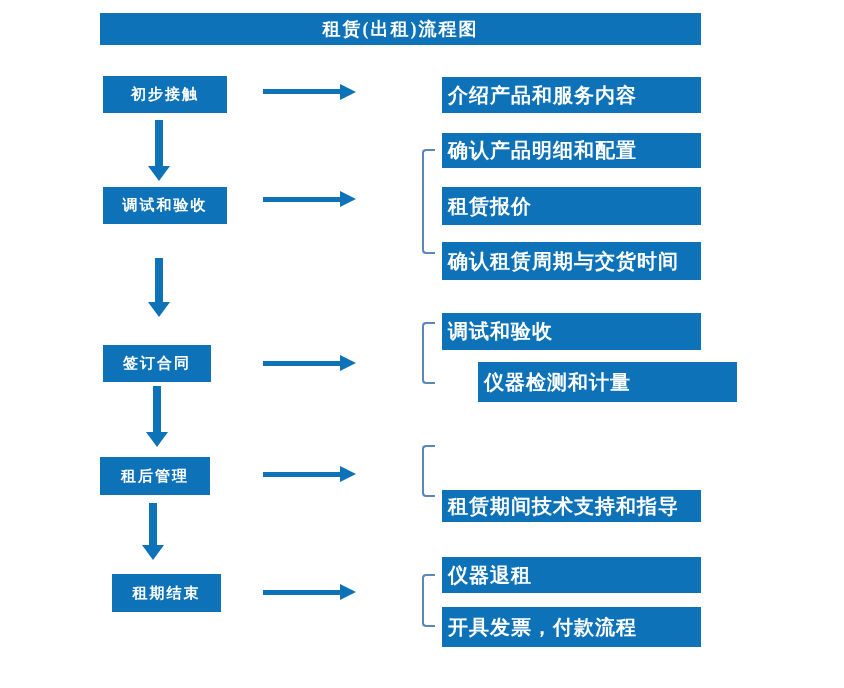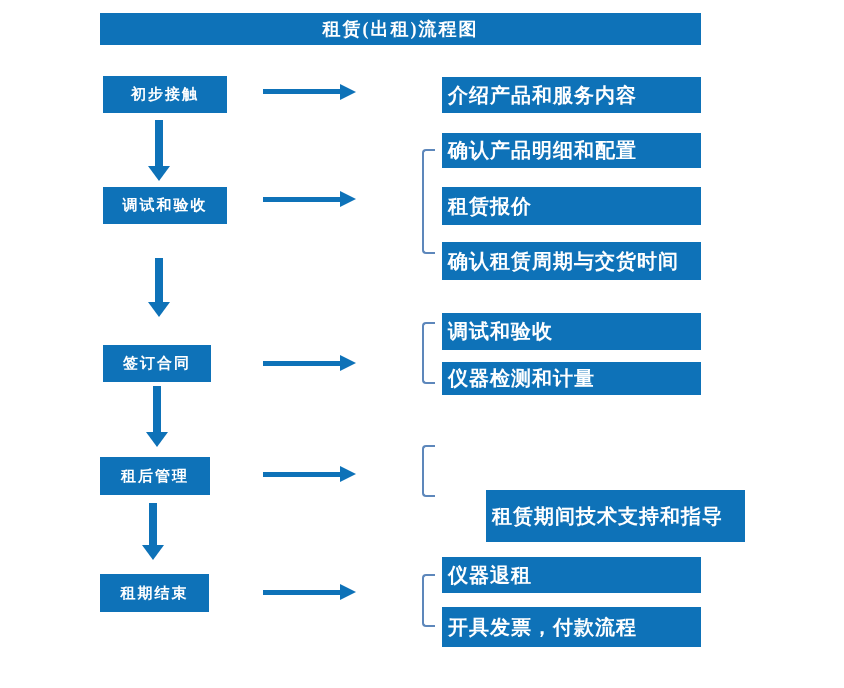--- a/index.html
+++ b/index.html
@@ -43,30 +43,30 @@
     padding-left: 6px;
     font-size: 20px;
     letter-spacing: 1px;
     white-space: nowrap;
   }
   
   .s1 { left: 103px; top: 76px;  width: 124px; height: 37px; }
   .s2 { left: 103px; top: 187px; width: 124px; height: 37px; }
   .s3 { left: 103px; top: 345px; width: 108px; height: 37px; }
   .s4 { left: 100px; top: 457px; width: 110px; height: 38px; }
-  .s5 { left: 100px; top: 574px; width: 109px; height: 38px; }
+  .s5 { left: 112px; top: 574px; width: 109px; height: 38px; }
   
   .r1  { top: 77px;  height: 36px; }
   .r2a { top: 133px; height: 35px; }
   .r2b { top: 187px; height: 38px; }
   .r2c { top: 242px; height: 38px; }
   .r3a { top: 313px; height: 37px; }
-  .r3b { top: 362px; height: 33px; }
+  .r3b { top: 362px; height: 40px; margin-left: 36px; }
   .r4a { top: 420px; height: 38px; }
-  .r4b { top: 490px; height: 52px; margin-left: 44px; }
+  .r4b { top: 490px; height: 32px; }
   .r5a { top: 557px; height: 36px; }
   .r5b { top: 607px; height: 40px; }
   
   .h-shaft { position: absolute; left: 263px; width: 77px; height: 5px; background: var(--primary); }
   .h-head  { position: absolute; left: 340px; width: 0; height: 0;
              border-top: 8px solid transparent; border-bottom: 8px solid transparent;
              border-left: 16px solid var(--primary); }
   
   .v-shaft { position: absolute; width: 8px; background: var(--primary); }
   .v-head  { position: absolute; width: 0; height: 0;

